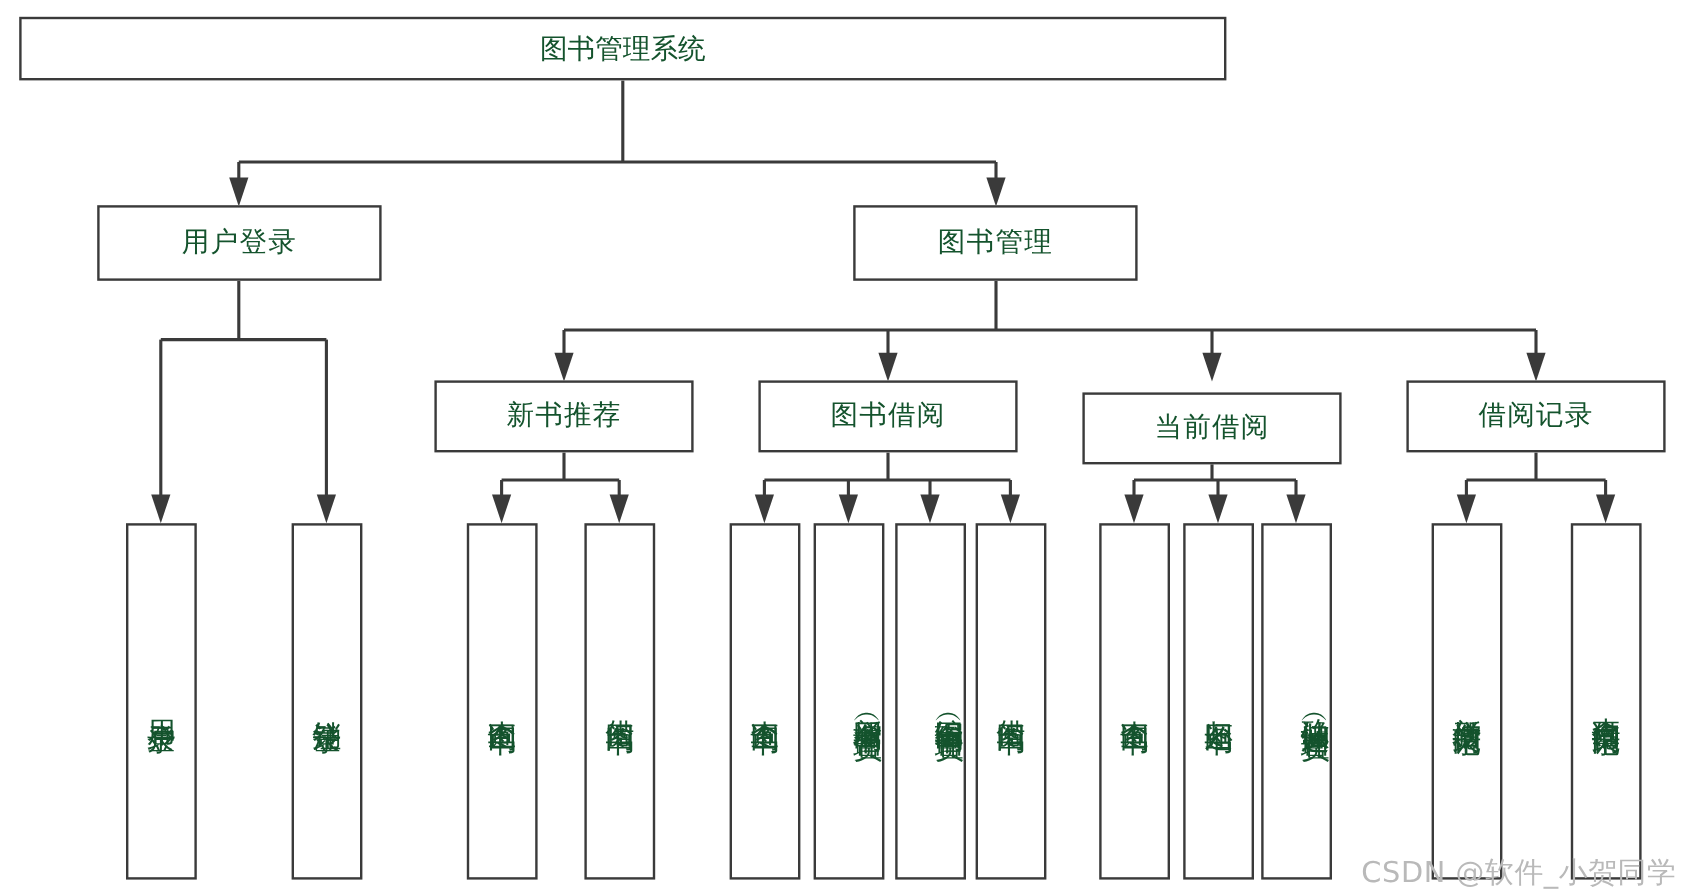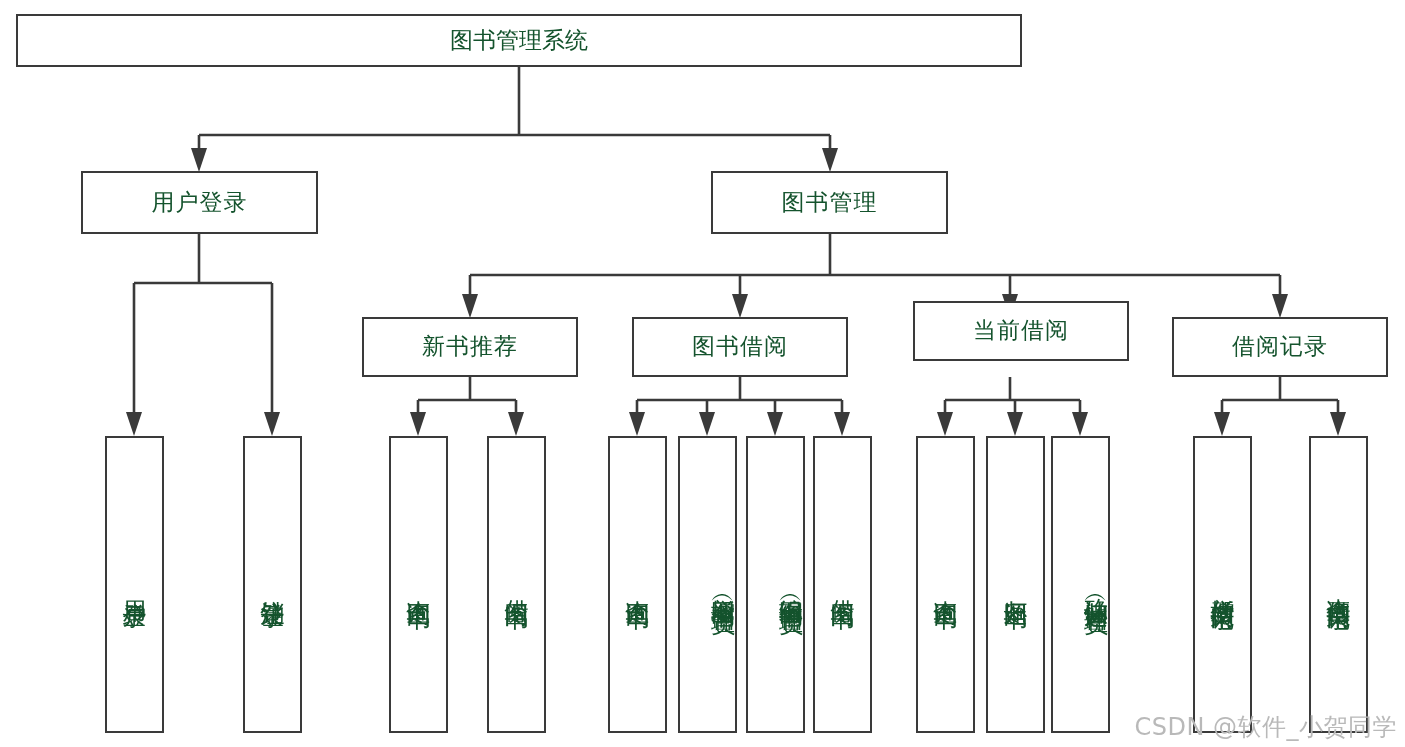--- a/index.html
+++ b/index.html
@@ -145,21 +145,21 @@
     <polygon class="arrowhead" points="1338,436 1330,412 1346,412"></polygon>
   </svg>
 
   <div class="node node-root" style="left:16px; top:14px; width:1006px; height:53px;">图书管理系统</div>
 
   <div class="node node-h" style="left:81px; top:171px; width:237px; height:63px;">用户登录</div>
   <div class="node node-h" style="left:711px; top:171px; width:237px; height:63px;">图书管理</div>
 
   <div class="node node-h" style="left:362px; top:317px; width:216px; height:60px;">新书推荐</div>
   <div class="node node-h" style="left:632px; top:317px; width:216px; height:60px;">图书借阅</div>
-  <div class="node node-h" style="left:902px; top:301px; width:216px; height:60px;margin-left:11px;">当前借阅</div>
+  <div class="node node-h" style="left:902px; top:327px; width:216px; height:60px;">当前借阅</div>
   <div class="node node-h" style="left:1172px; top:317px; width:216px; height:60px;">借阅记录</div>
 
   <div class="node node-v midalign" style="left:105px; top:436px; width:59px; height:297px;">用户登录</div>
   <div class="node node-v midalign" style="left:243px; top:436px; width:59px; height:297px;">注销登录</div>
 
   <div class="node node-v midalign" style="left:389px; top:436px; width:59px; height:297px;">查询图书</div>
   <div class="node node-v midalign" style="left:487px; top:436px; width:59px; height:297px;">借阅图书</div>
 
   <div class="node node-v midalign" style="left:608px; top:436px; width:59px; height:297px;">查询图书</div>
   <div class="node node-v topalign" style="left:678px; top:436px; width:59px; height:297px;">新增图书（管理员）</div>

